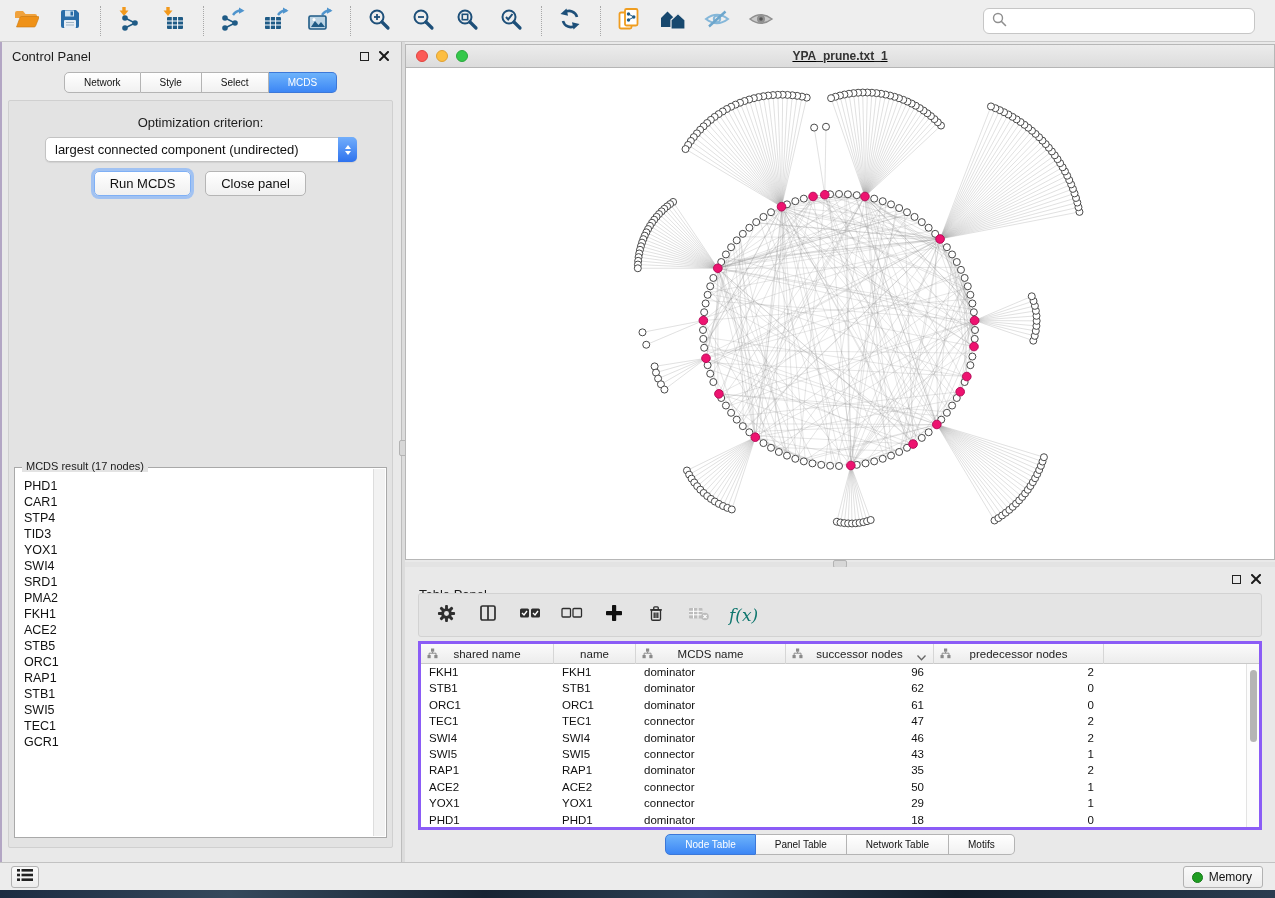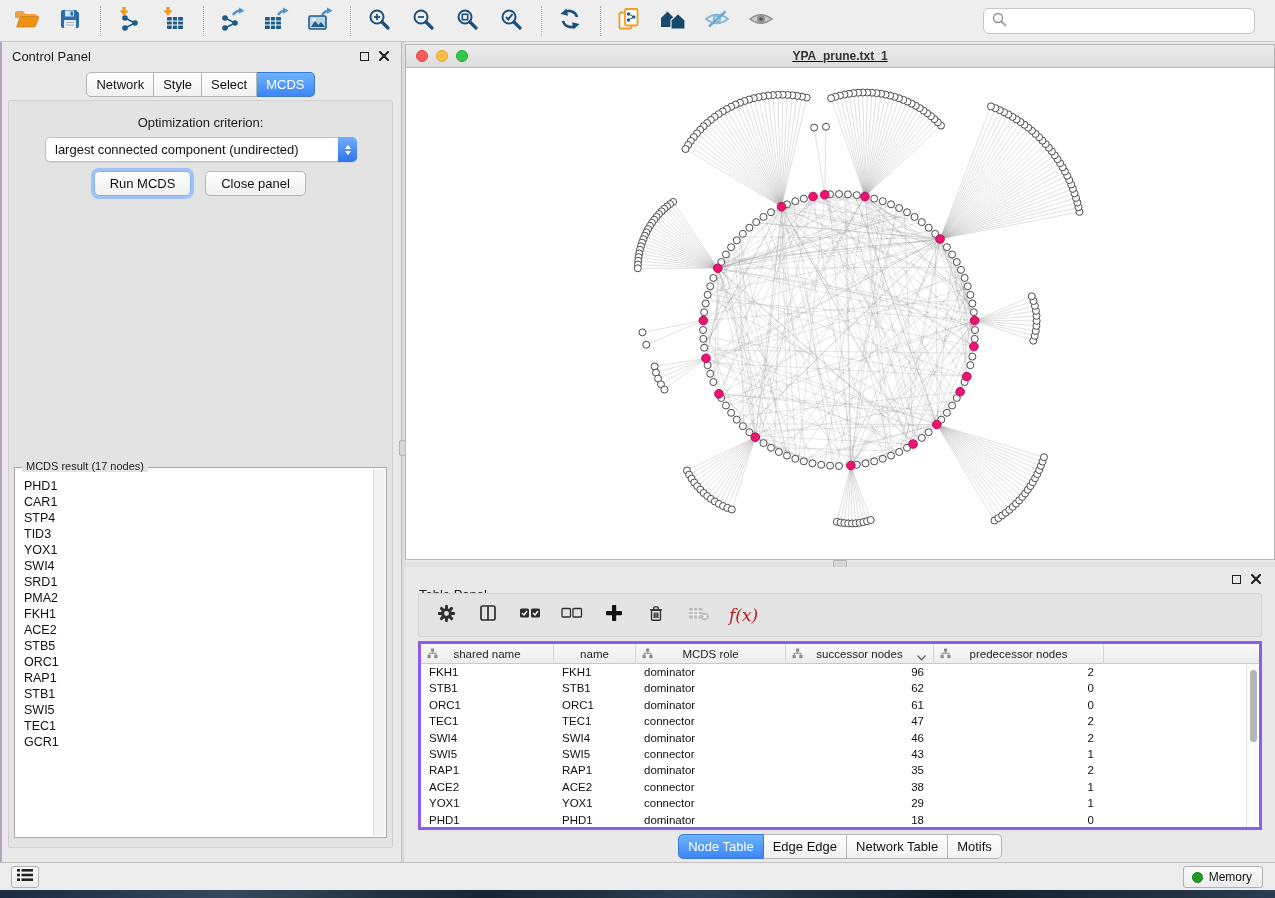--- a/index.html
+++ b/index.html
@@ -17,21 +17,21 @@
 #main { position:absolute; left:0; top:42px; width:1032px; height:820px; }
 #left-edge { position:absolute; left:0; top:0; bottom:0; width:2px; background:#b3a6c4; z-index:40; }
 
 
 #control-panel { position:absolute; left:0; top:0; width:401px; height:820px; background:#e9e9e9; }
 #cp-header { position:absolute; left:0; top:0; right:0; height:28px; display:flex; align-items:center; padding:0 12px; }
 #cp-title { font-size:13px; color:#1b1b1b; }
 .panel-ctrls { margin-left:auto; display:flex; align-items:center; gap:10px; }
 .float-box { width:9px; height:9px; border:1.5px solid #222; display:inline-block; }
 #cp-tabs { position:absolute; left:0; top:30px; width:100%; display:flex; justify-content:center; }
-.seg-tab { font-size:13px; color:#111; background:linear-gradient(#ffffff,#f1f1f1); border:1px solid #b4b4b4; border-left:none; padding:4px 9px; cursor:default; }
+.seg-tab { font-size:10px; color:#111; background:linear-gradient(#ffffff,#f1f1f1); border:1px solid #b4b4b4; border-left:none; padding:4px 19px; cursor:default; }
 .seg-tab:first-child { border-left:1px solid #b4b4b4; border-radius:5px 0 0 5px; }
 .seg-tab:last-child { border-radius:0 5px 5px 0; }
 .seg-tab.selected { background:linear-gradient(#6db3fb,#3c86f5); color:#fff; border-color:#3c78d8; }
 #cp-content { position:absolute; left:8px; right:8px; top:58px; bottom:14px; background:#e3e3e3; border:1px solid #d0d0d0; border-radius:2px; }
 #opt-label { position:absolute; top:14px; width:100%; text-align:center; font-size:13px; color:#1d1d1d; }
 #criterion-select { position:absolute; left:36px; top:36px; width:312px; height:25px; background:#fff; border:1px solid #c3c3c3; border-radius:5px; display:flex; align-items:center; box-shadow:0 1px 1px rgba(0,0,0,.08); }
 #criterion-select .sel-text { flex:1; font-size:13px; color:#111; padding-left:9px; white-space:nowrap; overflow:hidden; }
 #criterion-select .stepper { width:19px; height:25px; margin:-1px -1px -1px 0; border-radius:0 5px 5px 0; background:linear-gradient(#72aefb,#2e72ee); display:flex; flex-direction:column; align-items:center; justify-content:center; gap:2px; }
 .chev-up,.chev-dn { width:0; height:0; border-left:3.5px solid transparent; border-right:3.5px solid transparent; }
 .chev-up { border-bottom:4.5px solid #fff; }
@@ -68,21 +68,21 @@
 
 #h-splitter { position:absolute; left:0; top:520px; width:870px; height:5px; background:#e3e3e3; }
 #h-handle { position:absolute; left:428px; top:-2px; width:14px; height:8px; background:#d7d7d7; border:1px solid #b3b3b3; border-radius:2px; }
 
 
 #table-panel { position:absolute; left:0; top:525px; width:870px; height:295px; background:#e9e9e9; }
 #tp-header { position:absolute; left:0; top:0; right:0; height:24px; display:flex; align-items:center; padding:0 14px; }
 #tp-title { font-size:13px; color:#1b1b1b;margin-top:30px; }
 #tp-toolbar { position:absolute; left:13px; right:13px; top:26px; height:44px; background:#e4e4e4; border:1px solid #d2d2d2; border-radius:3px; display:flex; align-items:center; padding-left:16px; gap:20px; }
 .tp-icon { display:flex; align-items:center; justify-content:center; min-width:22px; height:24px; }
-#fx-label { font-family:"DejaVu Serif",serif; font-style:italic; color:#b91c1c; font-size:17px; }
+#fx-label { font-family:"DejaVu Serif",serif; font-style:italic; color:#0f766e; font-size:17px; }
 #node-table { position:absolute; left:13px; right:13px; top:74px; height:189px; border:3px solid #8b5cf6; background:#fff; overflow:hidden; }
 #thead { display:flex; height:20px; background:linear-gradient(#fbfbfb,#ececec); border-bottom:1px solid #c9c9c9; }
 .th { position:relative; display:flex; align-items:center; justify-content:center; font-size:11.5px; color:#222; border-right:1px solid #d6d6d6; height:20px; }
 .th .hier { position:absolute; left:6px; top:4px; }
 .th .sort { position:absolute; right:7px; top:7px; }
 .tr { display:flex; height:16.4px; }
 .td { font-size:11.5px; color:#111; line-height:16.4px; padding-left:8px; white-space:nowrap; overflow:hidden; }
 .td.num { text-align:right; padding-right:10px; padding-left:0; }
 #tbody-scroll { position:absolute; right:0; top:20px; bottom:0; width:13px; background:#fcfcfc; border-left:1px solid #e3e3e3; }
 #tbody-thumb { position:absolute; left:2.5px; top:6px; width:7px; height:72px; background:#b5b5b5; border-radius:4px; }
@@ -1139,21 +1139,21 @@
               </div>
               <div class="th" style="width: 150px;">
                 <span class="hier"><svg width="11" height="11" viewBox="0 0 11 11">
                     <g fill="#8a8a8a">
                       <rect x="4" y="0.5" width="3.2" height="3.2"></rect>
                       <rect x="0.5" y="7" width="3.2" height="3.2"></rect>
                       <rect x="7.3" y="7" width="3.2" height="3.2"></rect>
                     </g>
                     <path d="M5.6 3.7 V5.2 M2.1 7 V5.2 H9 V7" stroke="#8a8a8a" fill="none"></path>
                   </svg></span>
-                <span>MCDS role</span>
+                <span>MCDS name</span>
               </div>
               <div class="th" style="width: 148px;">
                 <span class="hier"><svg width="11" height="11" viewBox="0 0 11 11">
                     <g fill="#8a8a8a">
                       <rect x="4" y="0.5" width="3.2" height="3.2"></rect>
                       <rect x="0.5" y="7" width="3.2" height="3.2"></rect>
                       <rect x="7.3" y="7" width="3.2" height="3.2"></rect>
                     </g>
                     <path d="M5.6 3.7 V5.2 M2.1 7 V5.2 H9 V7" stroke="#8a8a8a" fill="none"></path>
                   </svg></span>
@@ -1222,21 +1222,21 @@
                 <div class="td" style="width: 133px;">RAP1</div>
                 <div class="td" style="width: 82px;">RAP1</div>
                 <div class="td" style="width: 150px;">dominator</div>
                 <div class="td num" style="width: 148px;">35</div>
                 <div class="td num" style="width: 170px;">2</div>
               </div>
               <div class="tr">
                 <div class="td" style="width: 133px;">ACE2</div>
                 <div class="td" style="width: 82px;">ACE2</div>
                 <div class="td" style="width: 150px;">connector</div>
-                <div class="td num" style="width: 148px;">38</div>
+                <div class="td num" style="width: 148px;">50</div>
                 <div class="td num" style="width: 170px;">1</div>
               </div>
               <div class="tr">
                 <div class="td" style="width: 133px;">YOX1</div>
                 <div class="td" style="width: 82px;">YOX1</div>
                 <div class="td" style="width: 150px;">connector</div>
                 <div class="td num" style="width: 148px;">29</div>
                 <div class="td num" style="width: 170px;">1</div>
               </div>
               <div class="tr">
@@ -1246,21 +1246,21 @@
                 <div class="td num" style="width: 148px;">18</div>
                 <div class="td num" style="width: 170px;">0</div>
               </div>
             </div>
           <div id="tbody-scroll">
               <div id="tbody-thumb"></div>
             </div>
         </div>
         <div id="tp-tabs">
             <div class="seg-tab selected">Node Table</div>
-            <div class="seg-tab">Edge Edge</div>
+            <div class="seg-tab">Panel Table</div>
             <div class="seg-tab">Network Table</div>
             <div class="seg-tab">Motifs</div>
           </div>
       </div>
     </div>
   </div>
 
   <div id="statusbar">
     <div id="list-btn">
         <span><svg width="16" height="14" viewBox="0 0 16 14" fill="#222">

